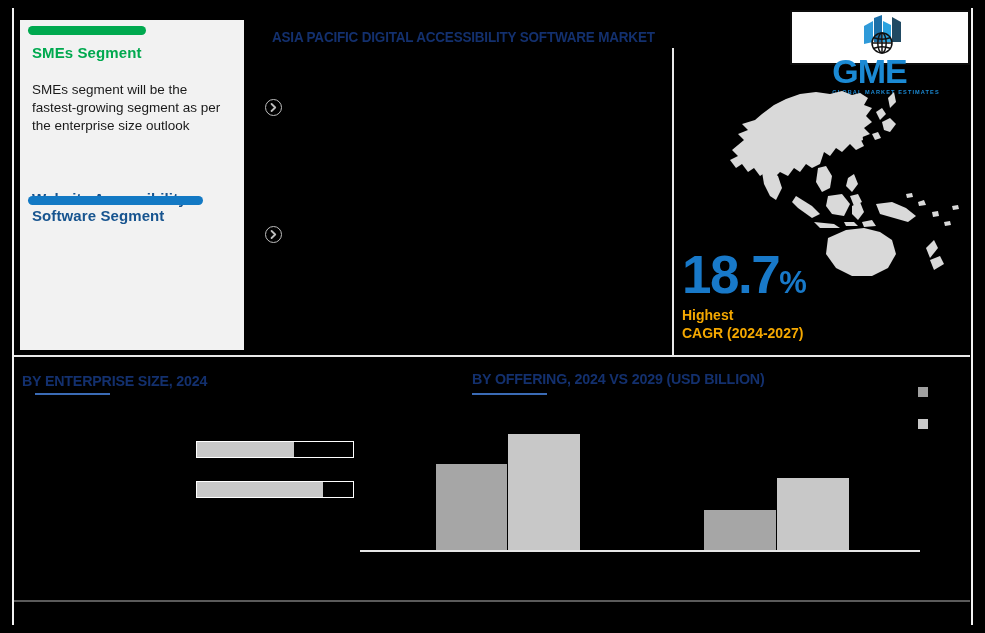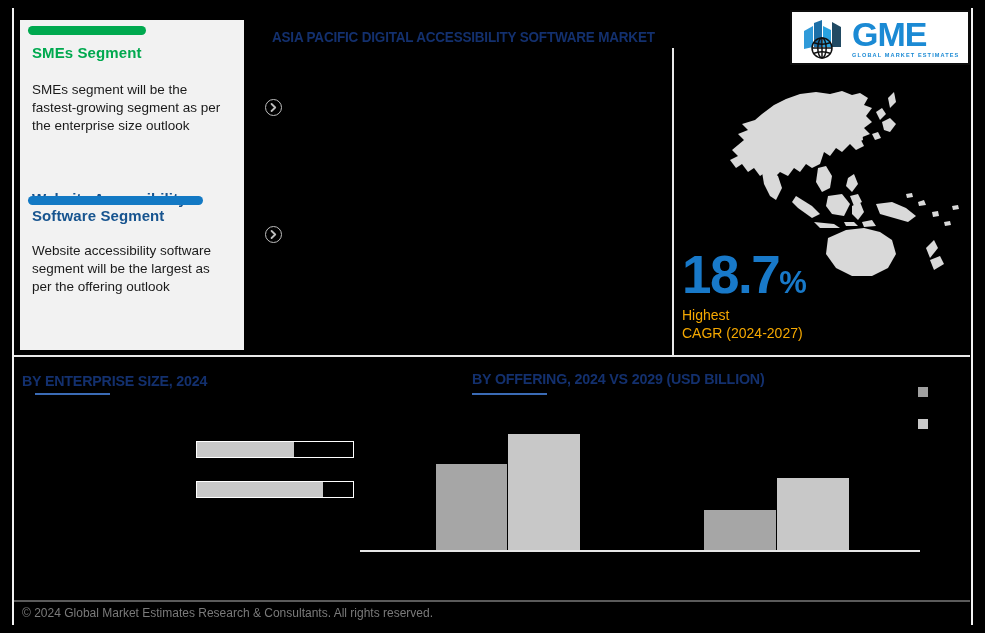--- a/index.html
+++ b/index.html
@@ -82,20 +82,21 @@
   
   #logo {
     position: absolute;
     left: 790px; top: 10px;
     width: 180px; height: 55px;
     background: #ffffff;
     border: 2px solid #0c0c0c;
     display: flex;
     align-items: center;
     padding-left: 8px;
+    flex-direction: column;
   }
   #logo-mark { width: 48px; height: 42px; position: relative; flex: 0 0 auto; }
   #logo-text-wrap { margin-left: 4px; line-height: 1; }
   #logo-word {
     font-size: 34px; font-weight: bold; color: #1b8ad4;
     letter-spacing: -1px; display:block;
   }
   #logo-sub {
     font-size: 5.6px; font-weight: bold; color: #1b8ad4;
     letter-spacing: 1.1px; display:block; margin-top: 2px;
@@ -106,21 +107,21 @@
 
   
   #cagr-value {
     position: absolute; left: 682px; top: 248px;
     font-size: 53px; font-weight: bold; color: #1879c9;
     letter-spacing: -1.5px; line-height: 1;
   }
   #cagr-value .pct { font-size: 31px; letter-spacing:-1px; }
   #cagr-label {
     position: absolute; left: 682px; top: 306px;
-    font-size: 14px; font-weight: normal; color: #f5a800;
+    font-size: 14px; font-weight: bold; color: #f5a800;
     line-height: 18px;
   }
 
   
   #v-divider { position:absolute; left:672px; top:48px; width:1.5px; height:307px; background:#e8e8e8; }
   #h-divider { position:absolute; left:14px;  top:355px; width:956px; height:1.5px; background:#e8e8e8; }
 
   
   .sec-head {
     position: absolute;
@@ -178,21 +179,20 @@
   </div>
   <div class="chev" id="chev-1">
     <svg width="9" height="9" viewBox="0 0 9 9">
         <path d="M2.6 1 L6.2 4.5 L2.6 8" fill="none" stroke="#bfbfbf" stroke-width="1.8" stroke-linecap="round" stroke-linejoin="round"></path>
       </svg>
   </div>
 
   <div class="card" id="card-web">
     <div class="card-accent" style="background: rgb(19, 121, 196);"></div>
     <div class="card-title" style="color: rgb(23, 84, 143);">Website Accessibility Software Segment</div>
-    <div class="card-body">Website accessibility software segment will be the largest as per the offering outlook</div>
   </div>
   <div class="chev" id="chev-2">
     <svg width="9" height="9" viewBox="0 0 9 9">
         <path d="M2.6 1 L6.2 4.5 L2.6 8" fill="none" stroke="#bfbfbf" stroke-width="1.8" stroke-linecap="round" stroke-linejoin="round"></path>
       </svg>
   </div>
 
   <div id="headline">ASIA PACIFIC DIGITAL ACCESSIBILITY SOFTWARE MARKET</div>
 
   <div id="logo">
@@ -304,15 +304,14 @@
       <div class="vbar y2029" style="left: 417.2px; width: 71.68px; height: 74px; background: rgb(200, 200, 200);"></div>
     </div>
   <div id="v-axis"></div>
 
   <div class="legend-swatch" id="legend-1" style="background: rgb(160, 160, 160);"></div>
   <div class="legend-label" id="legend-label-1"></div>
   <div class="legend-swatch" id="legend-2" style="background: rgb(200, 200, 200);"></div>
   <div class="legend-label" id="legend-label-2"></div>
 
   <div id="footer-rule"></div>
-  <div id="footer-text">© 2024 Global Market Estimates Research &amp; Consultants. All rights reserved.</div>
 
 </div>
 
 </body></html>

